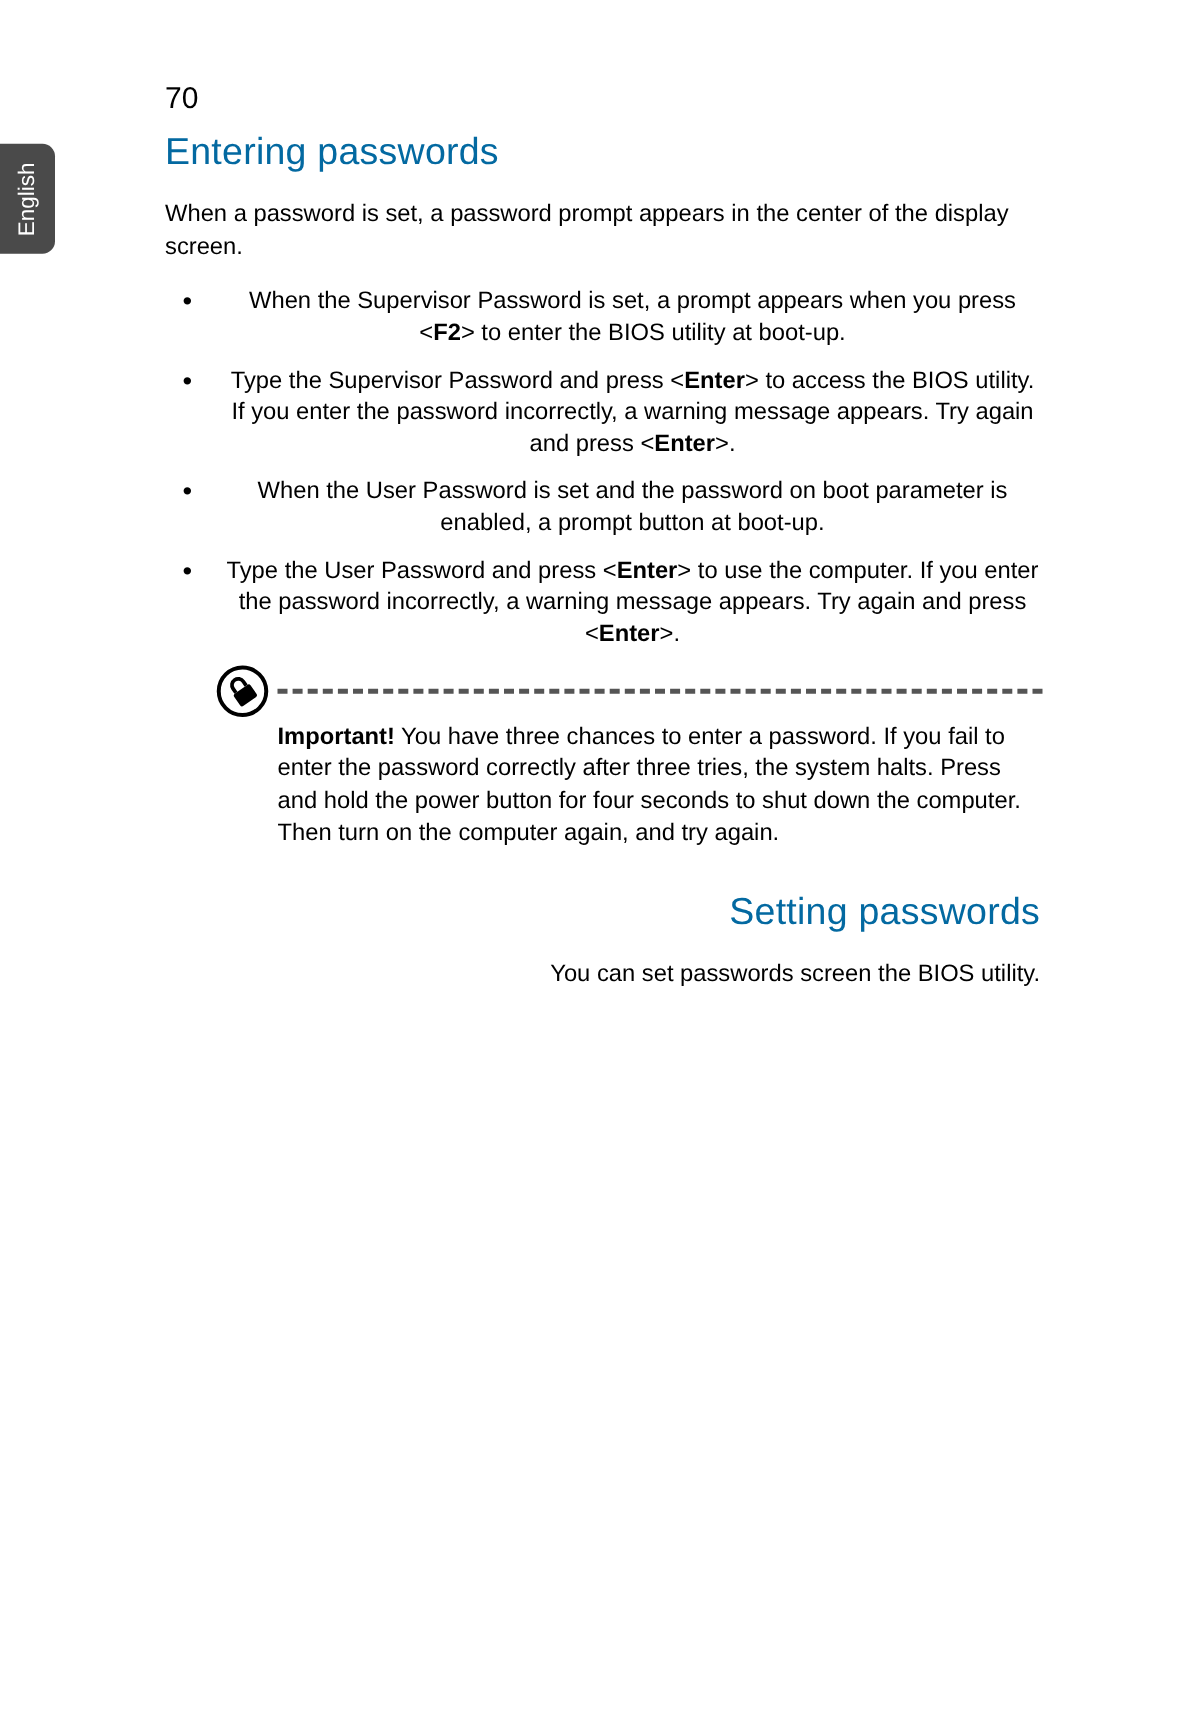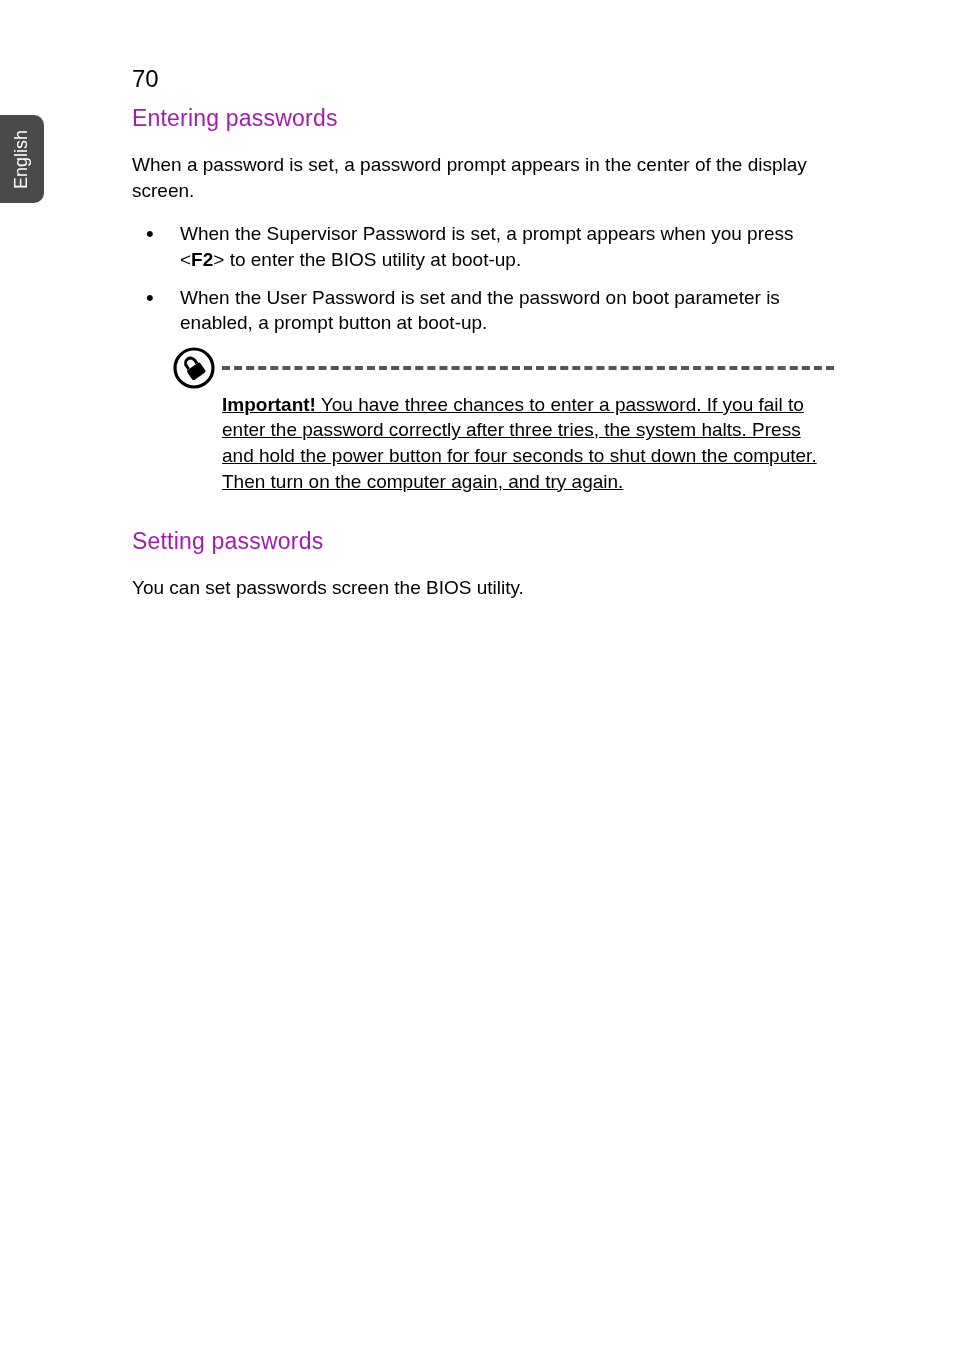--- a/index.html
+++ b/index.html
@@ -41,35 +41,36 @@
     left: 132px;
     font-size: 24px;
   }
   .content {
     position: absolute;
     left: 132px;
     top: 105px;
     width: 700px;
   }
   h2.section-title {
-    font-size: 23px;
+    font-size: 30px;
     font-weight: 400;
     margin-bottom: 20px;
-    color: #a21caf;
+    color: #0369a1;
     letter-spacing: 0.2px;
   }
   p.intro {
     font-size: 19px;
     line-height: 1.35;
     margin-bottom: 18px;
   }
   ul.bullets {
     list-style: none;
     padding-left: 0;
     margin-bottom: 16px;
+    text-align: center;
   }
   ul.bullets li {
     position: relative;
     padding-left: 48px;
     font-size: 19px;
     line-height: 1.35;
     margin-bottom: 12px;
   }
   ul.bullets li::before {
     content: "•";
@@ -77,21 +78,20 @@
     left: 14px;
     top: 0;
     font-size: 22px;
     line-height: 1.2;
   }
   .bold { font-weight: 700; }
   .important-block {
     position: relative;
     margin-top: 4px;
     margin-bottom: 30px;
-    text-decoration: underline;
   }
   .important-icon {
     position: absolute;
     left: 40px;
     top: -6px;
     width: 44px;
     height: 44px;
   }
   .dashed-line {
     position: absolute;
@@ -103,20 +103,21 @@
   }
   .important-text {
     padding-left: 90px;
     padding-top: 40px;
     font-size: 19px;
     line-height: 1.35;
     width: 705px;
   }
   .setting-block {
     margin-top: 34px;
+    text-align: right;
   }
 </style>
 </head>
 <body>
 
 <div class="side-tab">
   <span>English</span>
 </div>
 
 <div class="page-number">70</div>
@@ -125,21 +126,27 @@
 
   <h2 class="section-title">Entering passwords</h2>
 
   <p class="intro">When a password is set, a password prompt appears in the center of the display screen.</p>
 
   <ul class="bullets">
     <li>
       <span>When the Supervisor Password is set, a prompt appears when you press &lt;</span><span class="bold">F2</span><span>&gt; to enter the BIOS utility at boot-up.</span>
     </li>
     <li>
+      <span>Type the Supervisor Password and press &lt;</span><span class="bold">Enter</span><span>&gt; to access the BIOS utility. If you enter the password incorrectly, a warning message appears. Try again and press &lt;</span><span class="bold">Enter</span><span>&gt;.</span>
+    </li>
+    <li>
       <span>When the User Password is set and the password on boot parameter is enabled, a prompt button at boot-up.</span>
+    </li>
+    <li>
+      <span>Type the User Password and press &lt;</span><span class="bold">Enter</span><span>&gt; to use the computer. If you enter the password incorrectly, a warning message appears. Try again and press &lt;</span><span class="bold">Enter</span><span>&gt;.</span>
     </li>
   </ul>
 
   <div class="important-block">
     <svg class="important-icon" viewBox="0 0 44 44">
       <circle cx="22" cy="22" r="19" fill="none" stroke="#000" stroke-width="3.2"></circle>
       <g transform="translate(22,22) rotate(-35) translate(-22,-22)">
         <rect x="14" y="20" width="16" height="12" rx="2" fill="#000"></rect>
         <path d="M 17 20 L 17 16 A 5 5 0 0 1 27 16 L 27 20" fill="none" stroke="#000" stroke-width="3"></path>
       </g>

